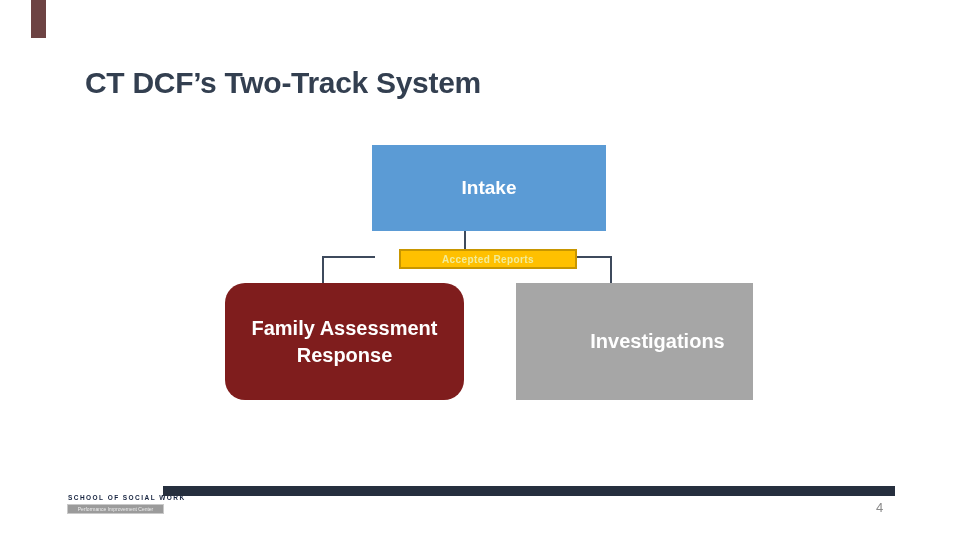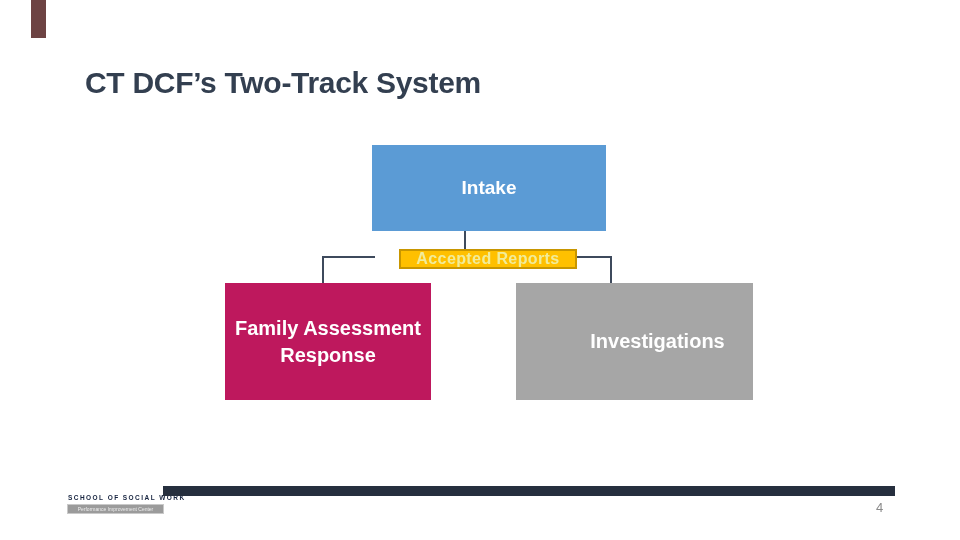--- a/index.html
+++ b/index.html
@@ -40,31 +40,32 @@
     background: #5B9BD5;
     color: #ffffff;
     font-size: 19px;
     font-weight: 700;
   }
   .node-accepted {
     left: 375px; top: 249px; width: 178px; height: 20px;
     background: #FFC000;
     border: 2px solid #C89600;
     color: #F1EC9B;
-    font-size: 16px;
+    font-size: 10px;
     font-weight: 600;
     letter-spacing: 0.4px;
   }
   .node-far {
-    left: 201px; top: 283px; width: 206px; height: 117px;
-    background: #be185d;
+    left: 201px; top: 283px; width: 239px; height: 117px;
+    background: #7f1d1d;
     color: #ffffff;
     font-size: 20px;
     font-weight: 700;
     line-height: 1.35;
+    border-radius: 20px;
   }
   .node-far .wrap { width: 210px; }
   .node-inv {
     left: 492px; top: 283px; width: 237px; height: 117px;
     background: #A6A6A6;
     color: #ffffff;
     font-size: 20px;
     font-weight: 700;
     padding-left: 46px;
   }

